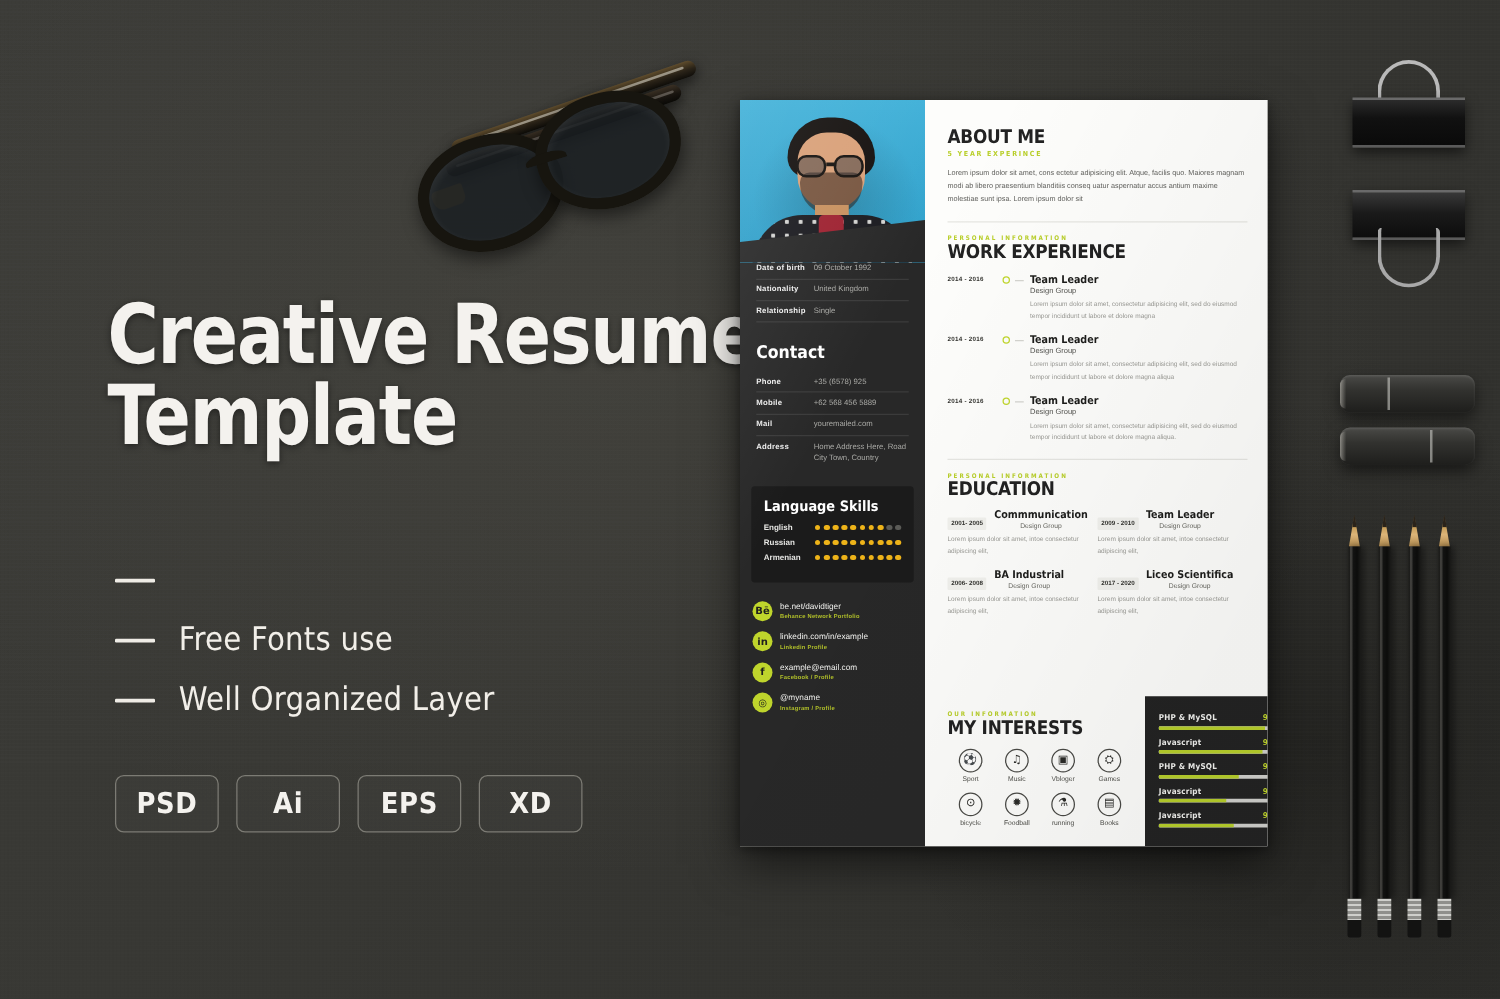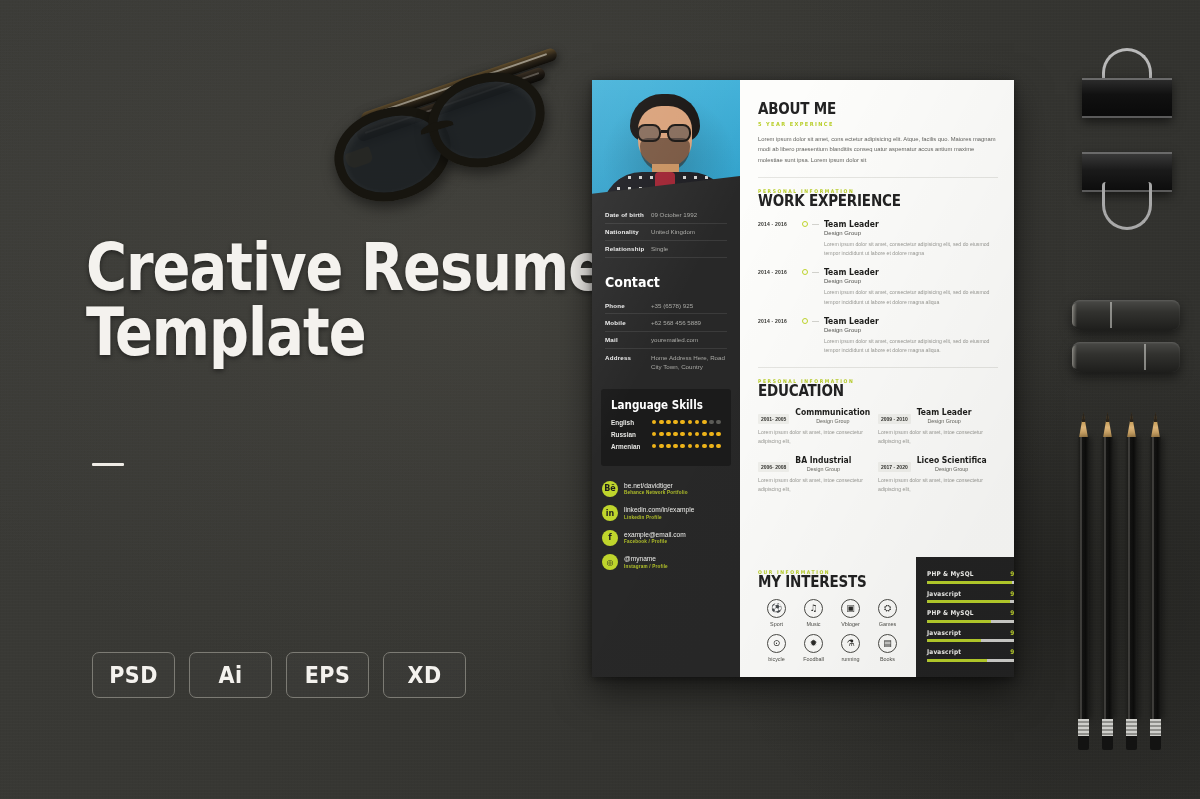--- a/index.html
+++ b/index.html
@@ -45,21 +45,20 @@
     font-size:26px; color:#f2efe9; letter-spacing:.2px; white-space:nowrap;
   }
 
   #formats{ position:absolute; left:92px; top:620px; display:flex; gap:14px; }
   .fmt{
     width:83px; height:46px; border:1.6px solid #7c7b74; border-radius:7px;
     display:flex; align-items:center; justify-content:center;
     font-family:"DejaVu Sans Condensed","Liberation Sans Narrow","Liberation Sans",sans-serif;
     font-weight:bold; font-size:23px; color:#f4f2ee; letter-spacing:.5px;
     background:rgba(255,255,255,.02);
-    margin-top:32px;
   }
 
   
   #resume{
     position:absolute; left:592px; top:80px; width:422px; height:597px;
     background:#fdfdfb; box-shadow:0 14px 34px rgba(0,0,0,.55), 0 2px 8px rgba(0,0,0,.4);
     overflow:hidden; display:flex;
   }
   #sheet-sheen{
     position:absolute; inset:0; pointer-events:none; z-index:30;
@@ -311,20 +310,28 @@
   <div id="promo-title">
     <span class="line">Creative Resume</span>
     <span class="line">Template</span>
   </div>
 </div>
 
 <div id="features">
   <div class="feat">
     <span class="dash"></span>
   </div>
+  <div class="feat">
+    <span class="dash"></span>
+    <span class="flabel">Free Fonts use</span>
+  </div>
+  <div class="feat">
+    <span class="dash"></span>
+    <span class="flabel">Well Organized Layer</span>
+  </div>
 </div>
 
 <div id="formats">
   <div class="fmt">PSD</div>
   <div class="fmt">Ai</div>
   <div class="fmt">EPS</div>
   <div class="fmt">XD</div>
 </div>
 
 <div id="resume">

